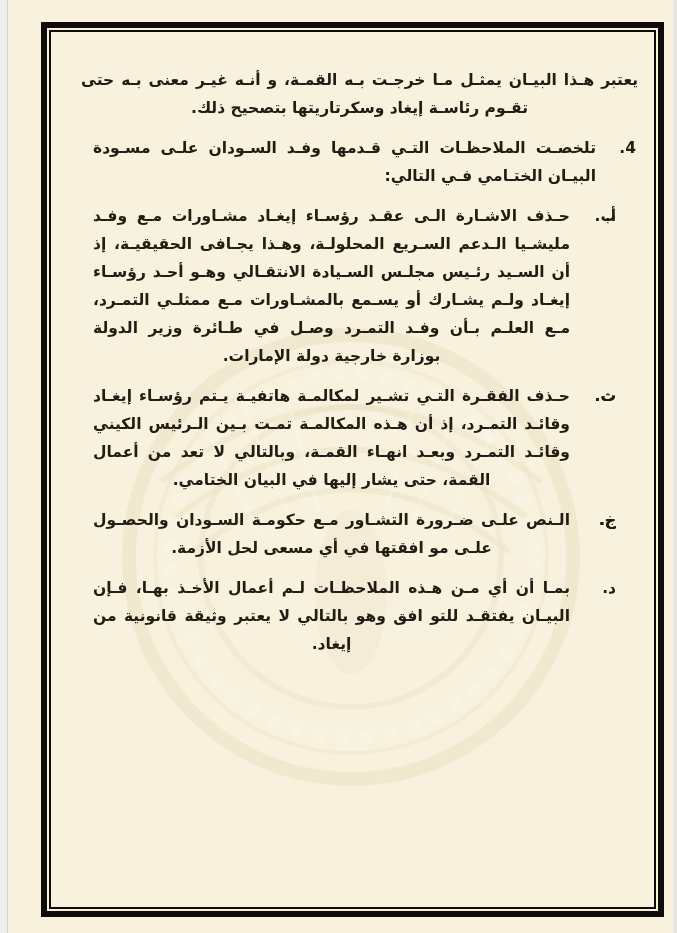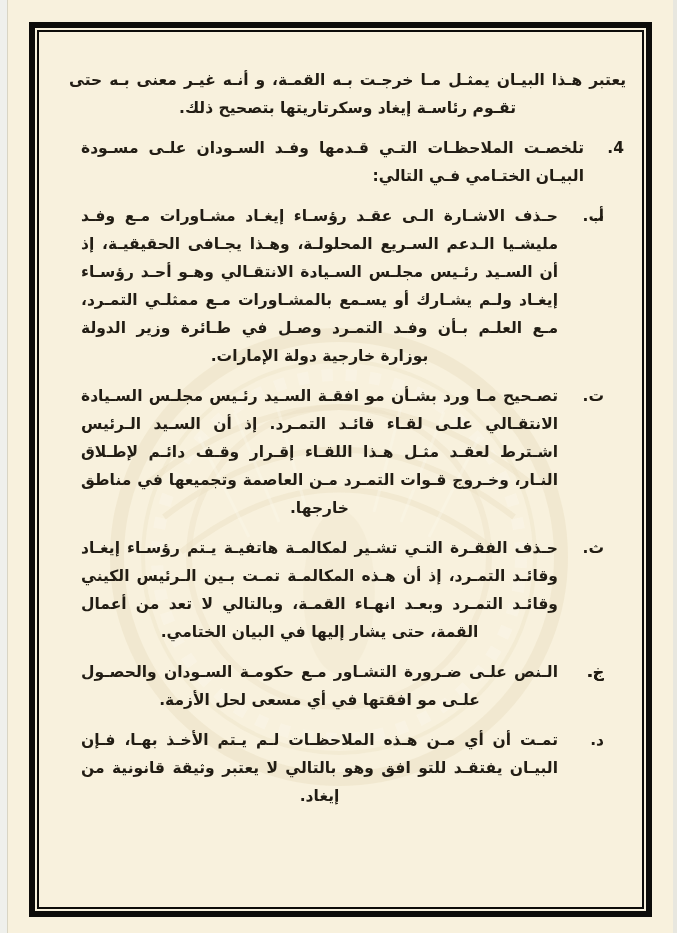--- a/index.html
+++ b/index.html
@@ -7,21 +7,21 @@
     width:677px;height:933px;
     background:#f8f1dd;
     font-family:"DejaVu Sans","Liberation Sans",sans-serif;
     overflow:hidden;
   }
   .page{position:relative;width:677px;height:933px;background:#f8f1dd;overflow:hidden;}
   .edge-left{position:absolute;left:0;top:0;width:7px;height:100%;
     background:#eff0ec;border-right:1px solid #d9d5c4;}
   .edge-right{position:absolute;right:0;top:0;width:4px;height:100%;background:#e8e7df;}
   .frame{
-    position:absolute;left:29px;top:22px;width:623px;height:895px;
+    position:absolute;left:41px;top:22px;width:623px;height:895px;
     box-sizing:border-box;border:6px solid #0d0c0a;
   }
   .frame-inner{
     position:absolute;inset:2px;border:2px solid #0d0c0a;
   }
   .wm{position:absolute;left:30px;top:255px;pointer-events:none;}
   .content{
     position:absolute;inset:4px;
     padding:30px 12px 0 26px;
     direction:rtl;
@@ -87,21 +87,20 @@
           <span class="marker">أ.</span>
         </div>
 
         <div class="li sub block">
           <span class="marker">ب.</span>
           <p>حـذف الاشـارة الـى عقـد رؤسـاء إيغـاد مشـاورات مـع وفـد مليشـيا الـدعم السـريع المحلولـة، وهـذا يجـافى الحقيقيـة، إذ أن السـيد رئـيس مجلـس السـيادة الانتقـالي وهـو أحـد رؤسـاء إيغـاد ولـم يشـارك أو يسـمع بالمشـاورات مـع ممثلـي التمـرد، مـع العلـم بـأن وفـد التمـرد وصـل في طـائرة وزير الدولة بوزارة خارجية دولة الإمارات.</p>
         </div>
 
         <div class="li sub block">
           <span class="marker">ت.</span>
-          <p>تصـحيح مـا ورد بشـأن مو افقـة السـيد رئـيس مجلـس السـيادة الانتقـالي علـى لقـاء قائـد التمـرد. إذ أن السـيد الـرئيس اشـترط لعقـد مثـل هـذا اللقـاء إقـرار وقـف دائـم لإطـلاق النـار، وخـروج قـوات التمـرد مـن العاصمة وتجميعها في مناطق خارجها.</p>
         </div>
 
         <div class="li sub block">
           <span class="marker">ث.</span>
           <p>حـذف الفقـرة التـي تشـير لمكالمـة هاتفيـة يـتم رؤسـاء إيغـاد وقائـد التمـرد، إذ أن هـذه المكالمـة تمـت بـين الـرئيس الكيني وقائـد التمـرد وبعـد انهـاء القمـة، وبالتالي لا تعد من أعمال القمة، حتى يشار إليها في البيان الختامي.</p>
         </div>
 
         <div class="li sub block">
           <span class="marker">ج.</span>
         </div>
@@ -110,19 +109,19 @@
           <span class="marker">ح.</span>
         </div>
 
         <div class="li sub block">
           <span class="marker">خ.</span>
           <p>الـنص علـى ضـرورة التشـاور مـع حكومـة السـودان والحصـول علـى مو افقتها في أي مسعى لحل الأزمة.</p>
         </div>
 
         <div class="li sub block">
           <span class="marker">د.</span>
-          <p>تمـت أن أي مـن هـذه الملاحظـات لـم يـتم الأخـذ بهـا، فـإن البيـان يفتقـد للتو افق وهو بالتالي لا يعتبر وثيقة قانونية من إيغاد.</p>
+          <p>بمـا أن أي مـن هـذه الملاحظـات لـم أعمال الأخـذ بهـا، فـإن البيـان يفتقـد للتو افق وهو بالتالي لا يعتبر وثيقة قانونية من إيغاد.</p>
         </div>
 
       </div>
     </div>
   </div>
 </div>
 
 </body></html>

